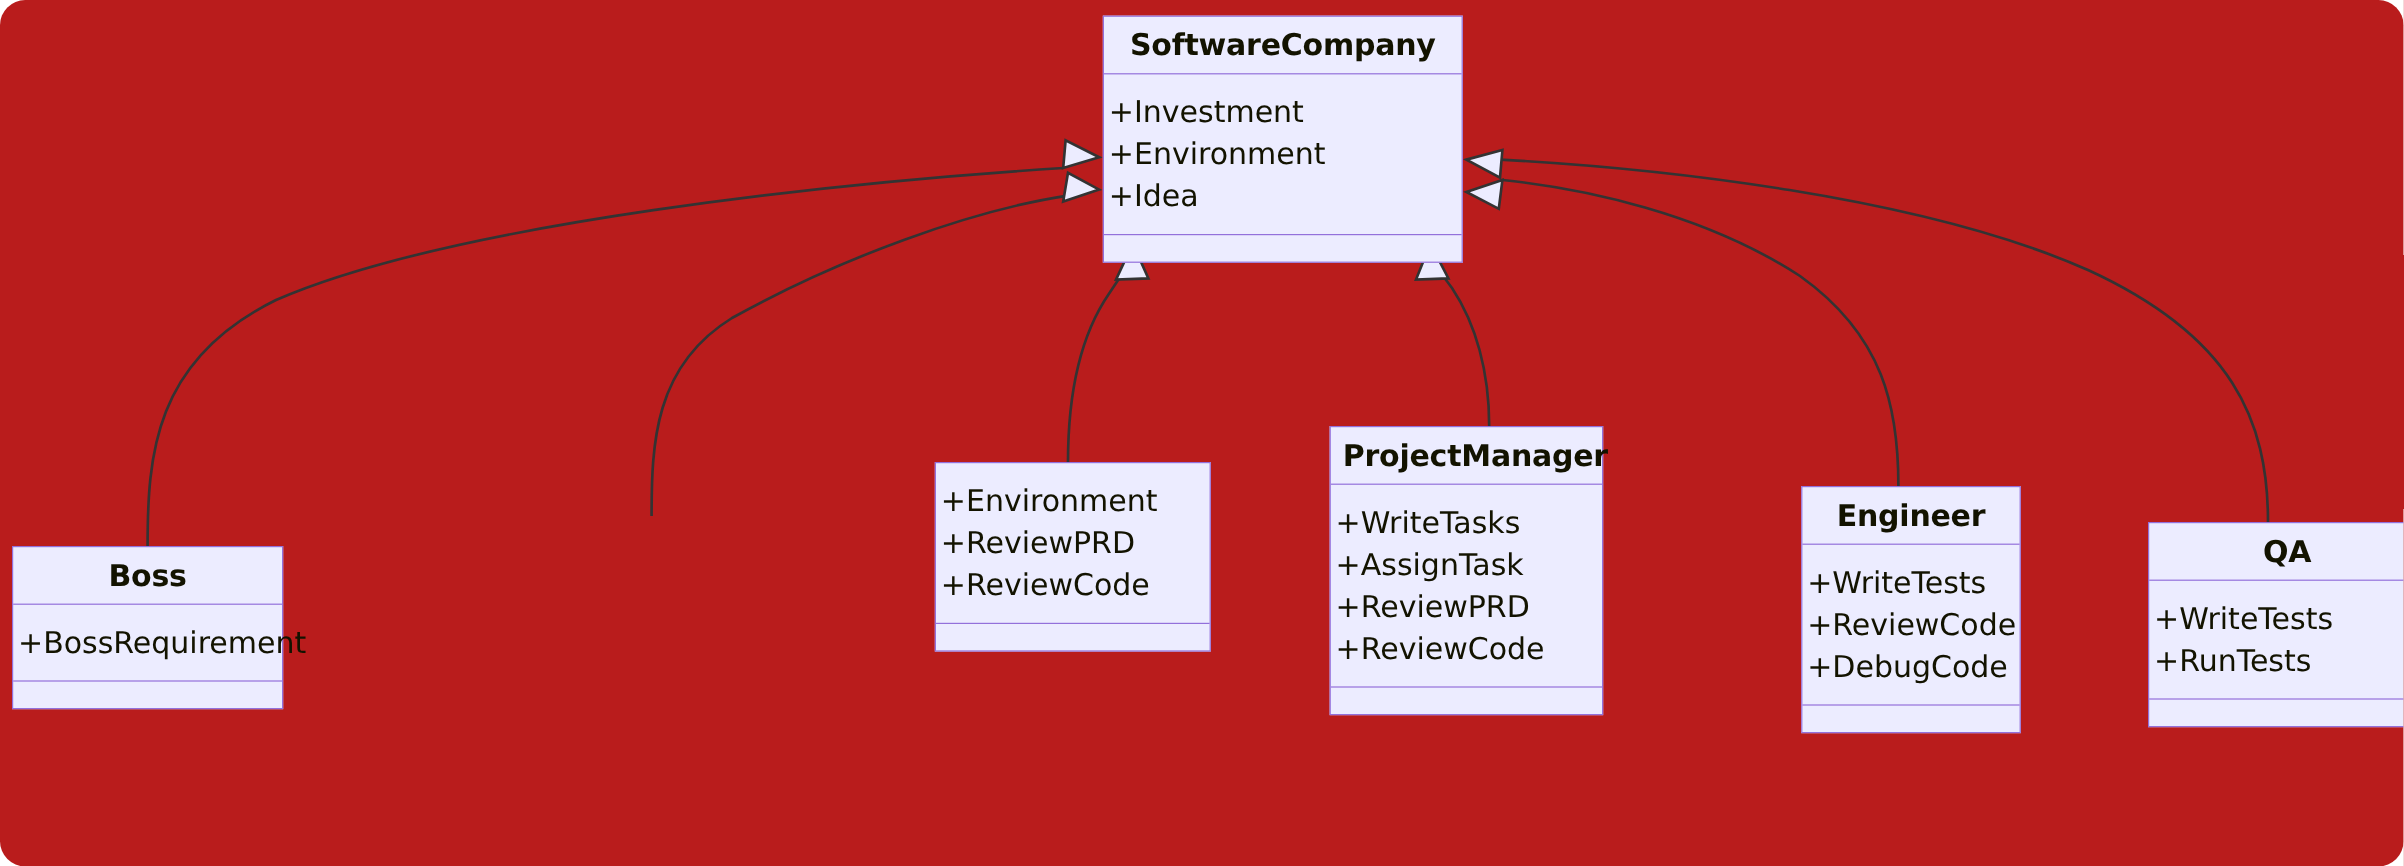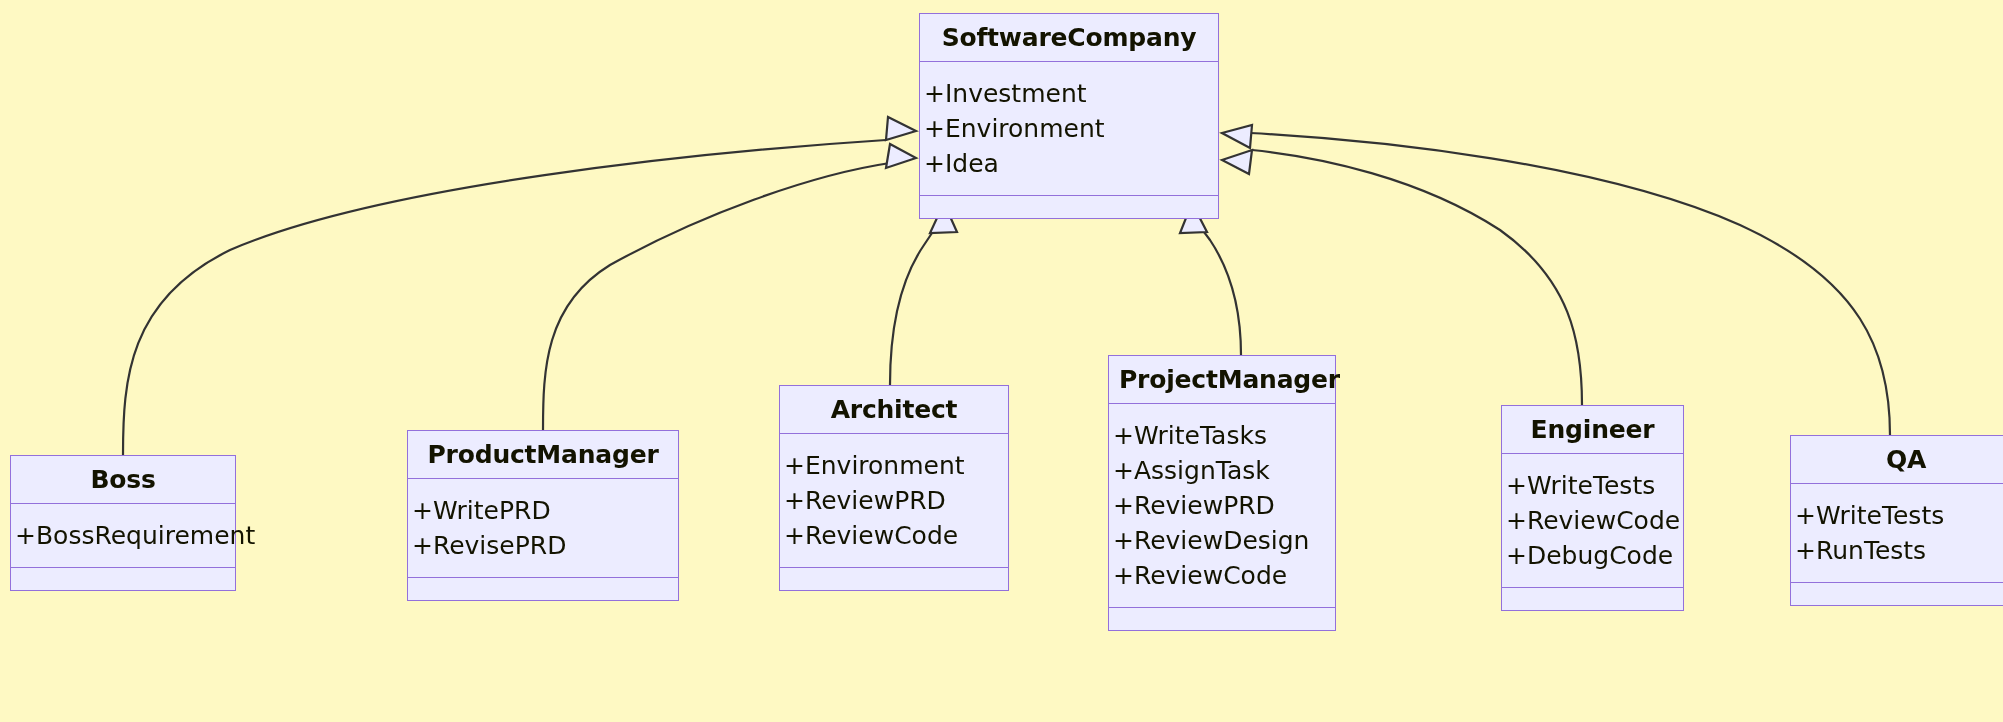--- a/index.html
+++ b/index.html
@@ -4,23 +4,24 @@
 <style>
   html, body {
     margin: 0;
     padding: 0;
     background: #ffffff;
   }
   #canvas {
     position: relative;
     width: 2003px;
     height: 722px;
-    background: #fef9c3;
+    background: #b91c1c;
     font-family: "DejaVu Sans", "Liberation Sans", sans-serif;
     overflow: hidden;
+    border-radius: 21px;
   }
   #edge-layer {
     position: absolute;
     left: 0;
     top: 0;
     width: 2003px;
     height: 722px;
     pointer-events: none;
   }
   .uml-class {
@@ -102,46 +103,36 @@
   </div>
 
   <div class="uml-class" style="left:10px; top:455px; width:226px;">
     <div class="class-title">Boss</div>
     <div class="class-attrs">
       <div class="attr-line">+BossRequirement</div>
     </div>
     <div class="class-methods"></div>
   </div>
 
-  <div class="uml-class" style="left:407px; top:430px; width:272px;">
-    <div class="class-title">ProductManager</div>
-    <div class="class-attrs">
-      <div class="attr-line">+WritePRD</div>
-      <div class="attr-line">+RevisePRD</div>
-    </div>
-    <div class="class-methods"></div>
-  </div>
 
   <div class="uml-class" style="left:779px; top:385px; width:230px;">
-    <div class="class-title">Architect</div>
     <div class="class-attrs">
       <div class="attr-line">+Environment</div>
       <div class="attr-line">+ReviewPRD</div>
       <div class="attr-line">+ReviewCode</div>
     </div>
     <div class="class-methods"></div>
   </div>
 
   <div class="uml-class" style="left:1108px; top:355px; width:228px;">
     <div class="class-title">ProjectManager</div>
     <div class="class-attrs">
       <div class="attr-line">+WriteTasks</div>
       <div class="attr-line">+AssignTask</div>
       <div class="attr-line">+ReviewPRD</div>
-      <div class="attr-line">+ReviewDesign</div>
       <div class="attr-line">+ReviewCode</div>
     </div>
     <div class="class-methods"></div>
   </div>
 
   <div class="uml-class" style="left:1473px; top:405px; width:183px;margin-left:28px;">
     <div class="class-title">Engineer</div>
     <div class="class-attrs">
       <div class="attr-line">+WriteTests</div>
       <div class="attr-line">+ReviewCode</div>

